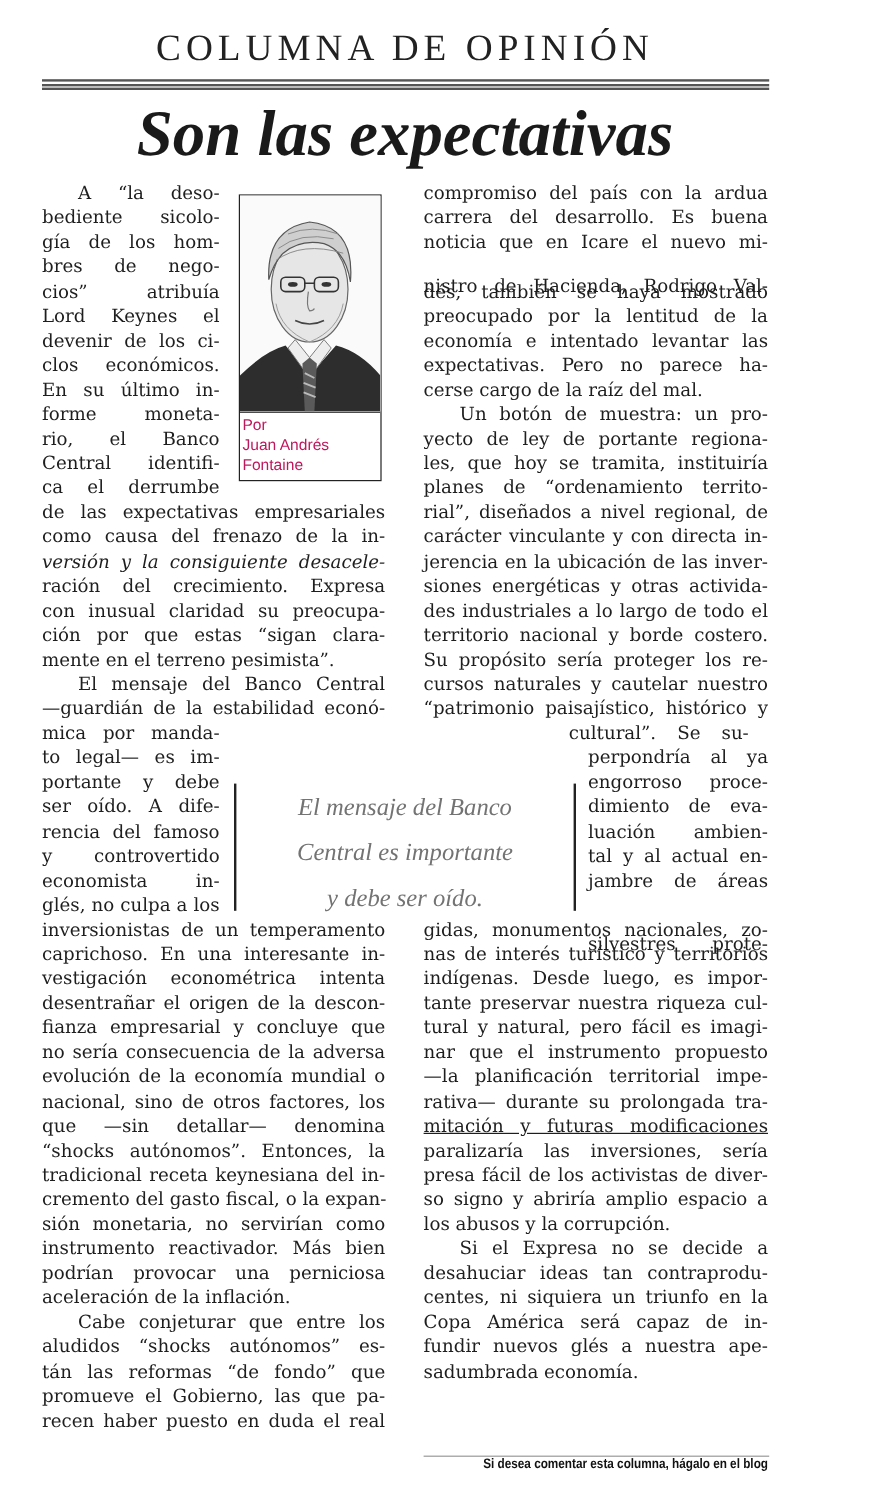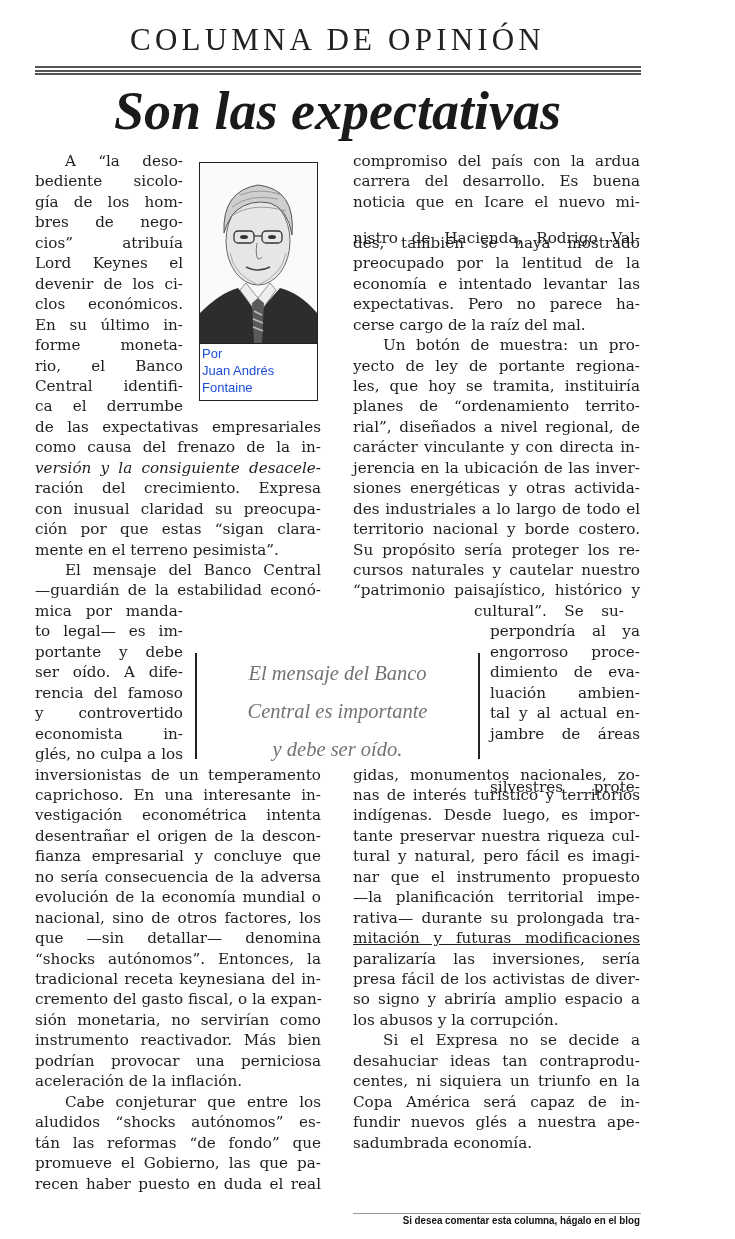--- a/index.html
+++ b/index.html
@@ -5,21 +5,21 @@
   html, body { margin: 0; padding: 0; background: #ffffff; }
   body { width: 735px; height: 1239px; position: relative; overflow: hidden; color: #1e1e1e; font-family: "DejaVu Serif", "Liberation Serif", serif; }
   .kicker { position: absolute; left: 0; top: 22px; width: 675px; text-align: center; font-family: "Liberation Serif", serif; font-size: 31px; letter-spacing: 4.2px; color: #222; }
   .rule { position: absolute; left: 35px; width: 606px; height: 2px; background: #555; }
   .headline { position: absolute; left: 0; top: 80px; width: 675px; text-align: center; font-family: "Liberation Serif", serif; font-style: italic; font-size: 54px; color: #1a1a1a; letter-spacing: 0px; }
   .line { position: absolute; height: 21px; font-family: "DejaVu Serif", serif; font-size: 15.2px; line-height: 21px; white-space: nowrap; text-align: justify; text-align-last: justify; color: #1e1e1e; }
   .line.last { text-align-last: left; }
   .indent { text-indent: 30px; }
   .photo { position: absolute; left: 199px; top: 162px; width: 119px; height: 239px; border: 1px solid #222; background: #fff; box-sizing: border-box; }
   .photo-img { position: absolute; left: 0; top: 0; width: 117px; height: 180px; border-bottom: 1px solid #222; overflow: hidden; background: #f4f4f4; }
-  .byline { position: absolute; left: 2px; font-family: "Liberation Sans", sans-serif; font-size: 13px; line-height: 17px; color: #1d4ed8; }
+  .byline { position: absolute; left: 2px; font-family: "Liberation Sans", sans-serif; font-size: 13px; line-height: 17px; color: #be185d; }
   .pq-rule { position: absolute; width: 2px; background: #222; }
   .pq-line { position: absolute; left: 200px; width: 275px; text-align: center; font-family: "Liberation Serif", serif; font-style: italic; font-size: 20.5px; color: #737373; }
   .footer-rule { position: absolute; left: 353px; top: 1213px; width: 288px; height: 1px; background: #999; }
   .footer-note { position: absolute; left: 353px; top: 1214px; width: 287px; text-align: right; font-family: "Liberation Sans", sans-serif; font-weight: bold; font-size: 11.4px; color: #111; transform: scaleX(0.86); transform-origin: right center; }
 </style>
 </head>
 <body>
 
 <div class="kicker">COLUMNA DE OPINIÓN</div>
 <div class="rule" style="top:66px;"></div>

